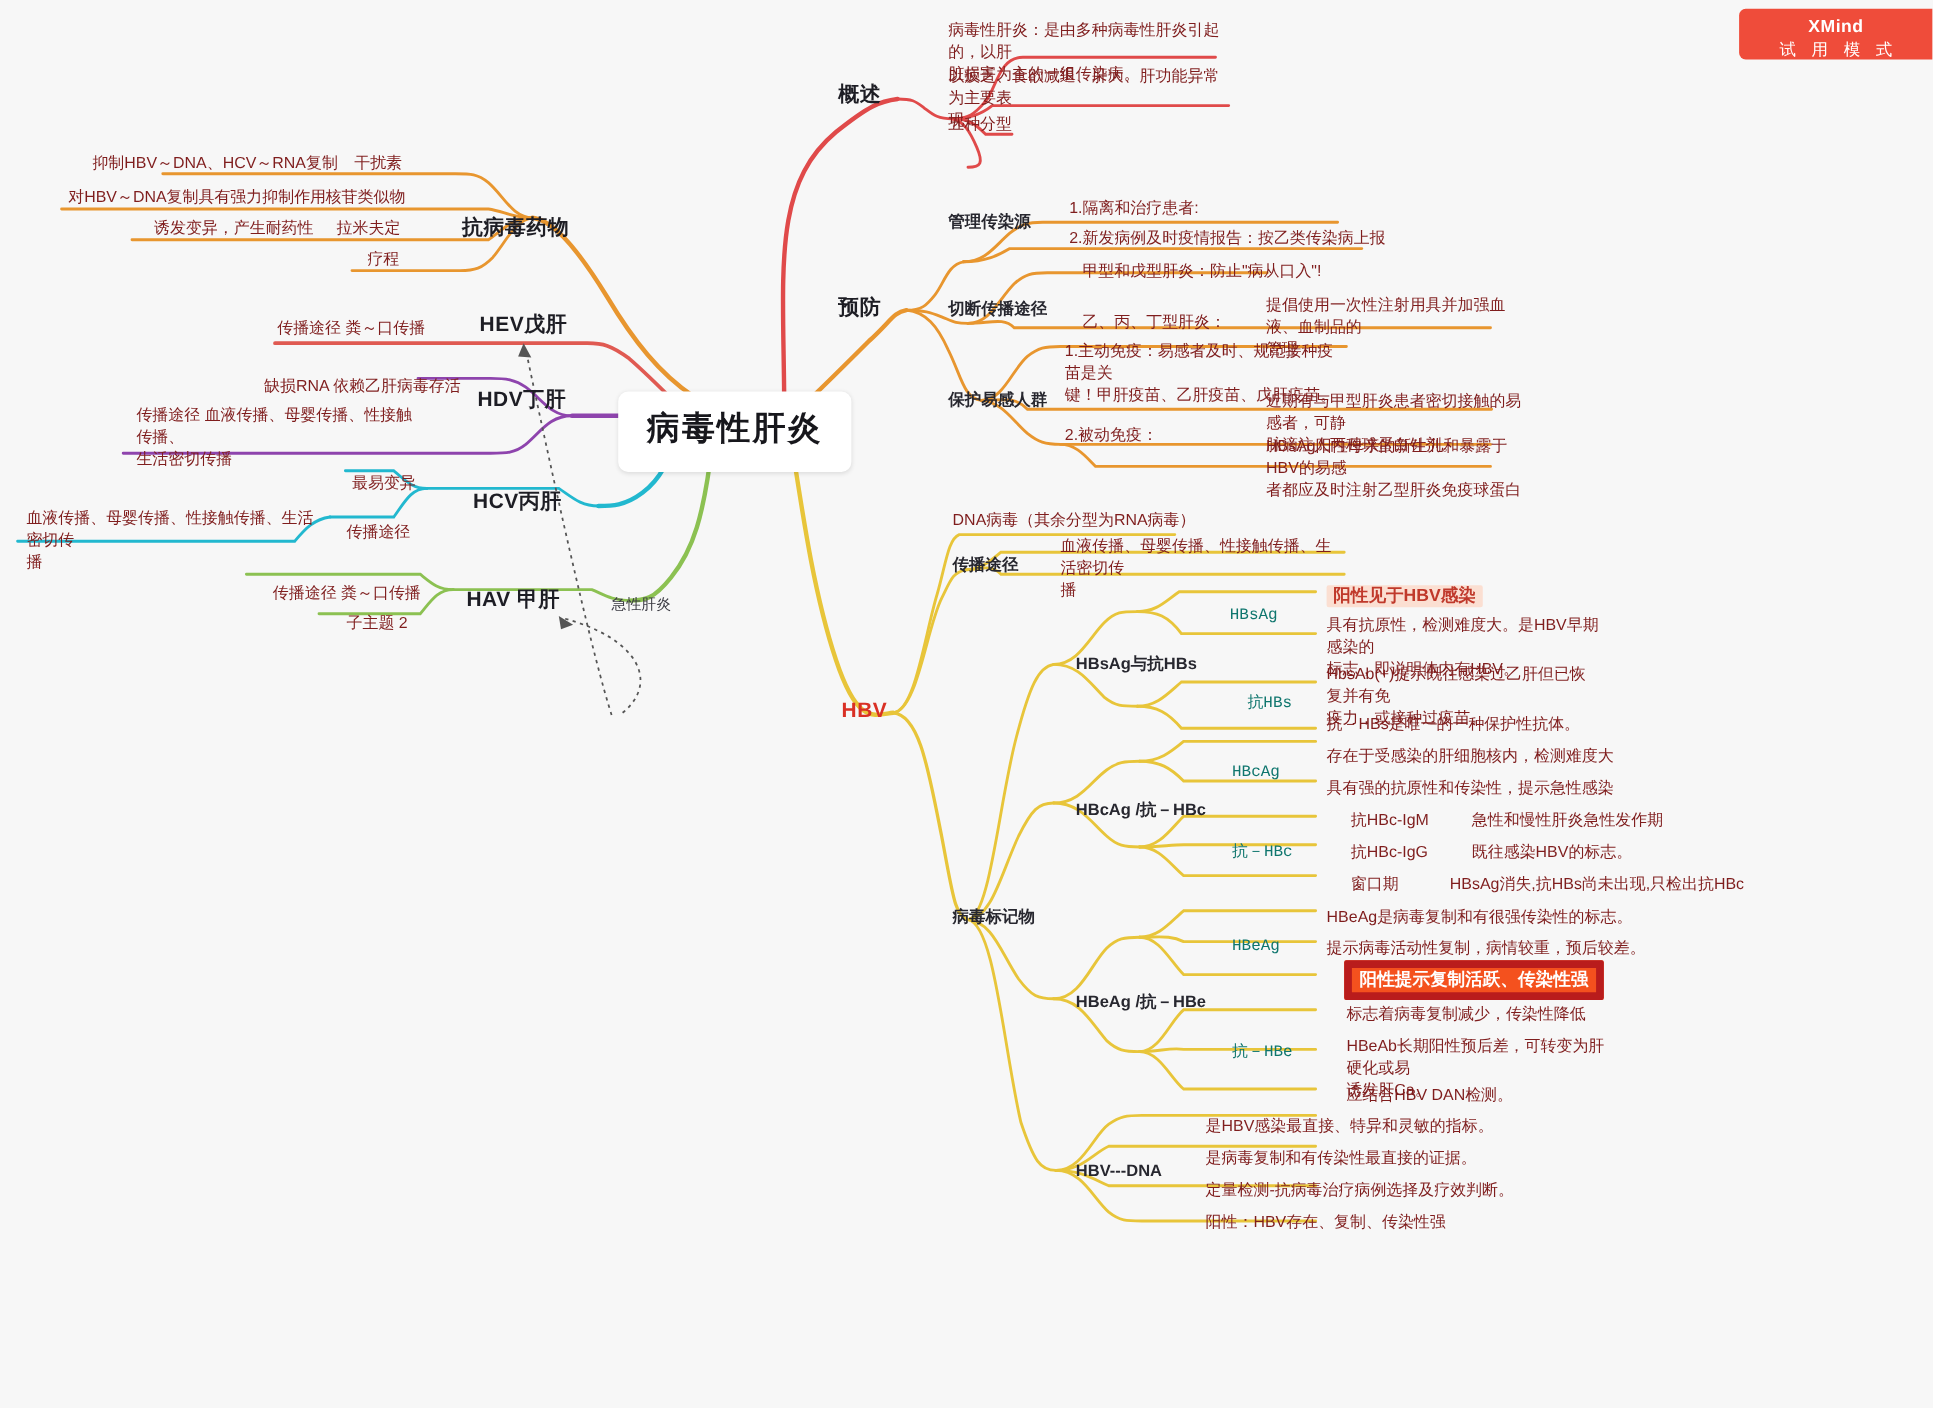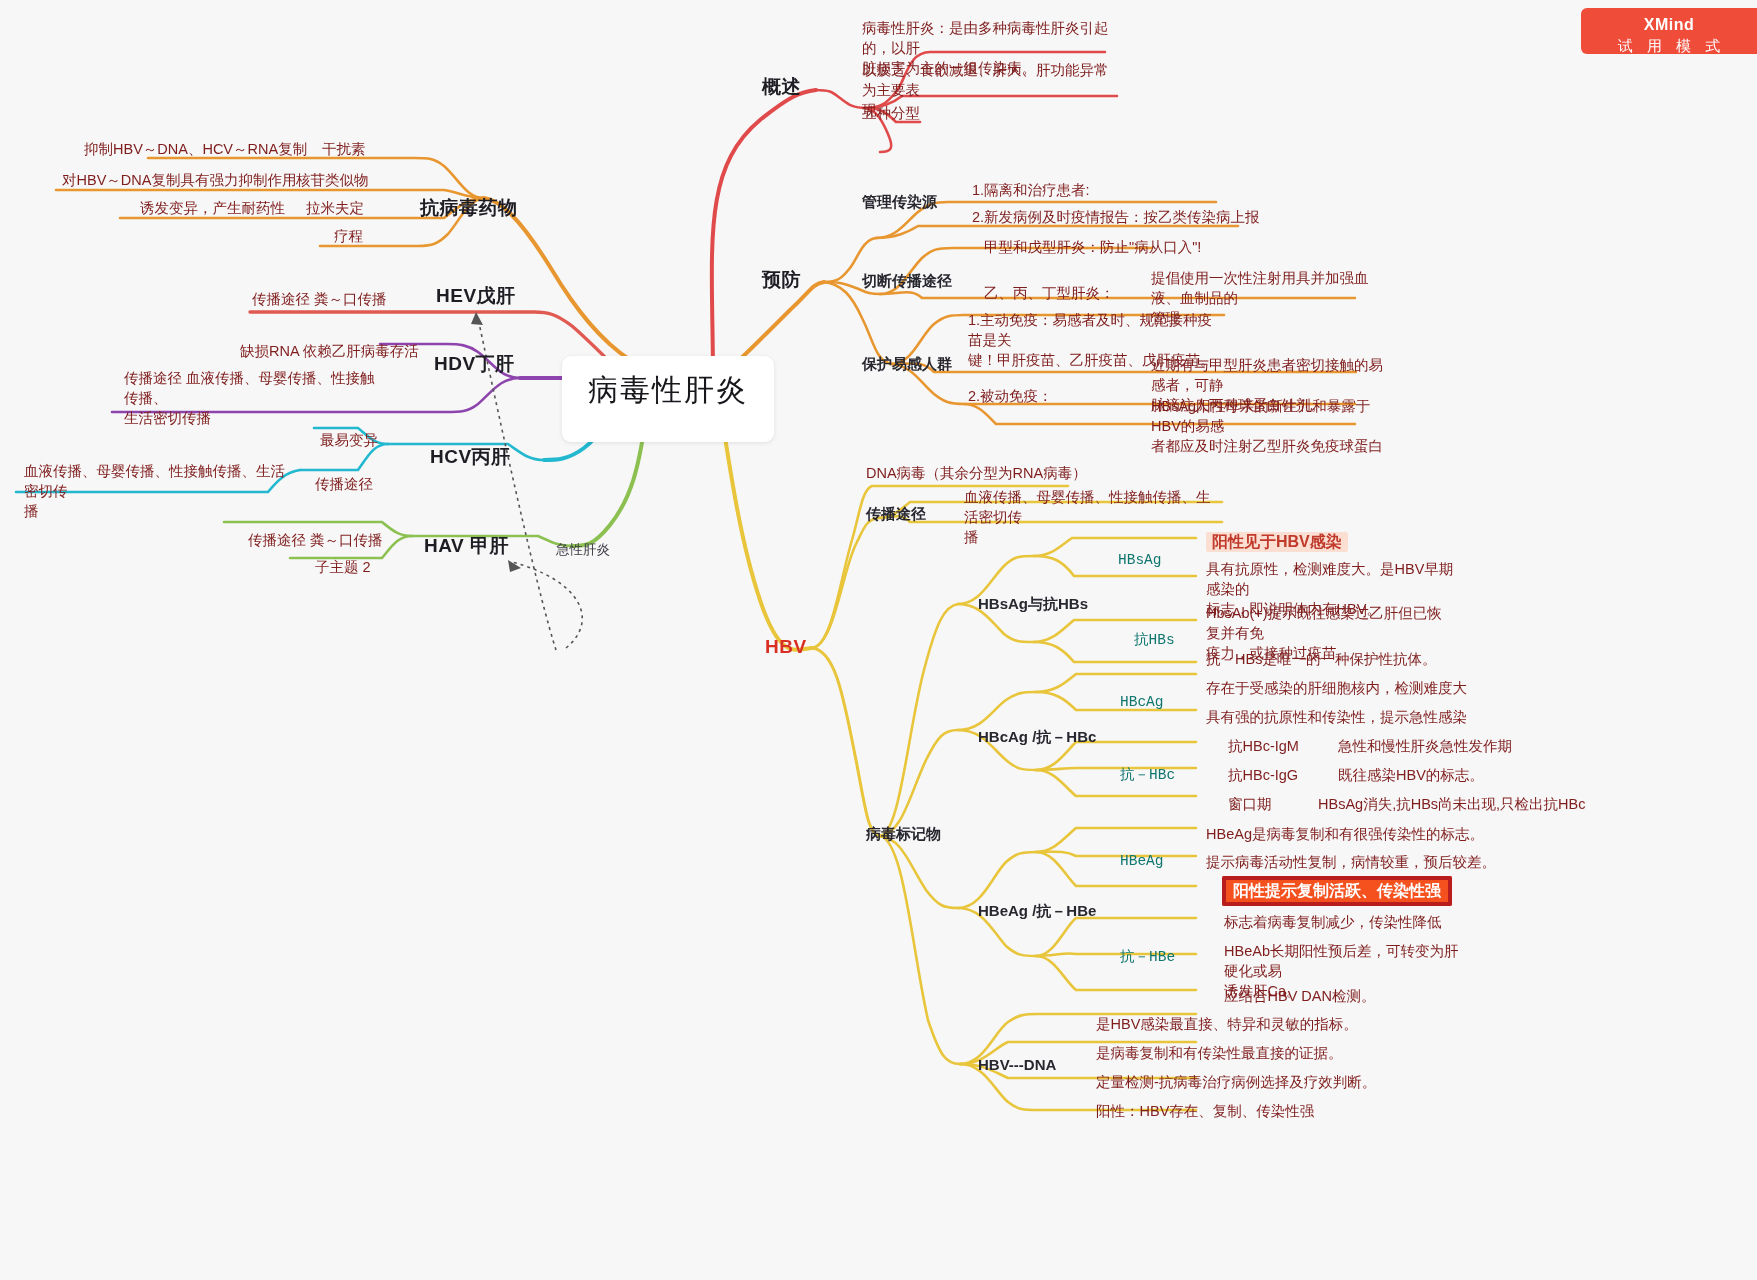--- a/index.html
+++ b/index.html
@@ -30,24 +30,24 @@
     line-height: 1.38;
     white-space: pre-line;
     box-sizing: border-box;
   }
   
   .root {
     background: #ffffff;
     border-radius: 9px;
     box-shadow: 0 1px 4px rgba(0,0,0,0.10);
     font-size: 30px;
-    font-weight: 400;
+    font-weight: 700;
     letter-spacing: 2px;
     color: #17171c;
-    padding: 13px 26px 32px 26px;
+    padding: 13px 26px 19px 26px;
     text-align: center;
   }
   
   .lv1 {
     font-size: 19px;
     font-weight: 700;
     color: #1d1d24;
     letter-spacing: .5px;
   }
   .lv1.hbv { color: #d93025; }
@@ -75,21 +75,21 @@
     padding: 1px 6px 2px 6px;
     border-radius: 2px;
     font-weight: 600;
   }
   .hl-orange {
     background: #f4511e;
     color: #ffffff;
     padding: 2px 7px 3px 7px;
     border-radius: 2px;
     font-weight: 600;
-    border: 4px solid #b91c1c;
+    border: 7px solid #b91c1c;
   }
   .float-note {
     font-size: 13.5px;
     color: #3a3a42;
   }
   
   .xmind-badge {
     position: absolute;
     right: 0;
     top: 8px;

